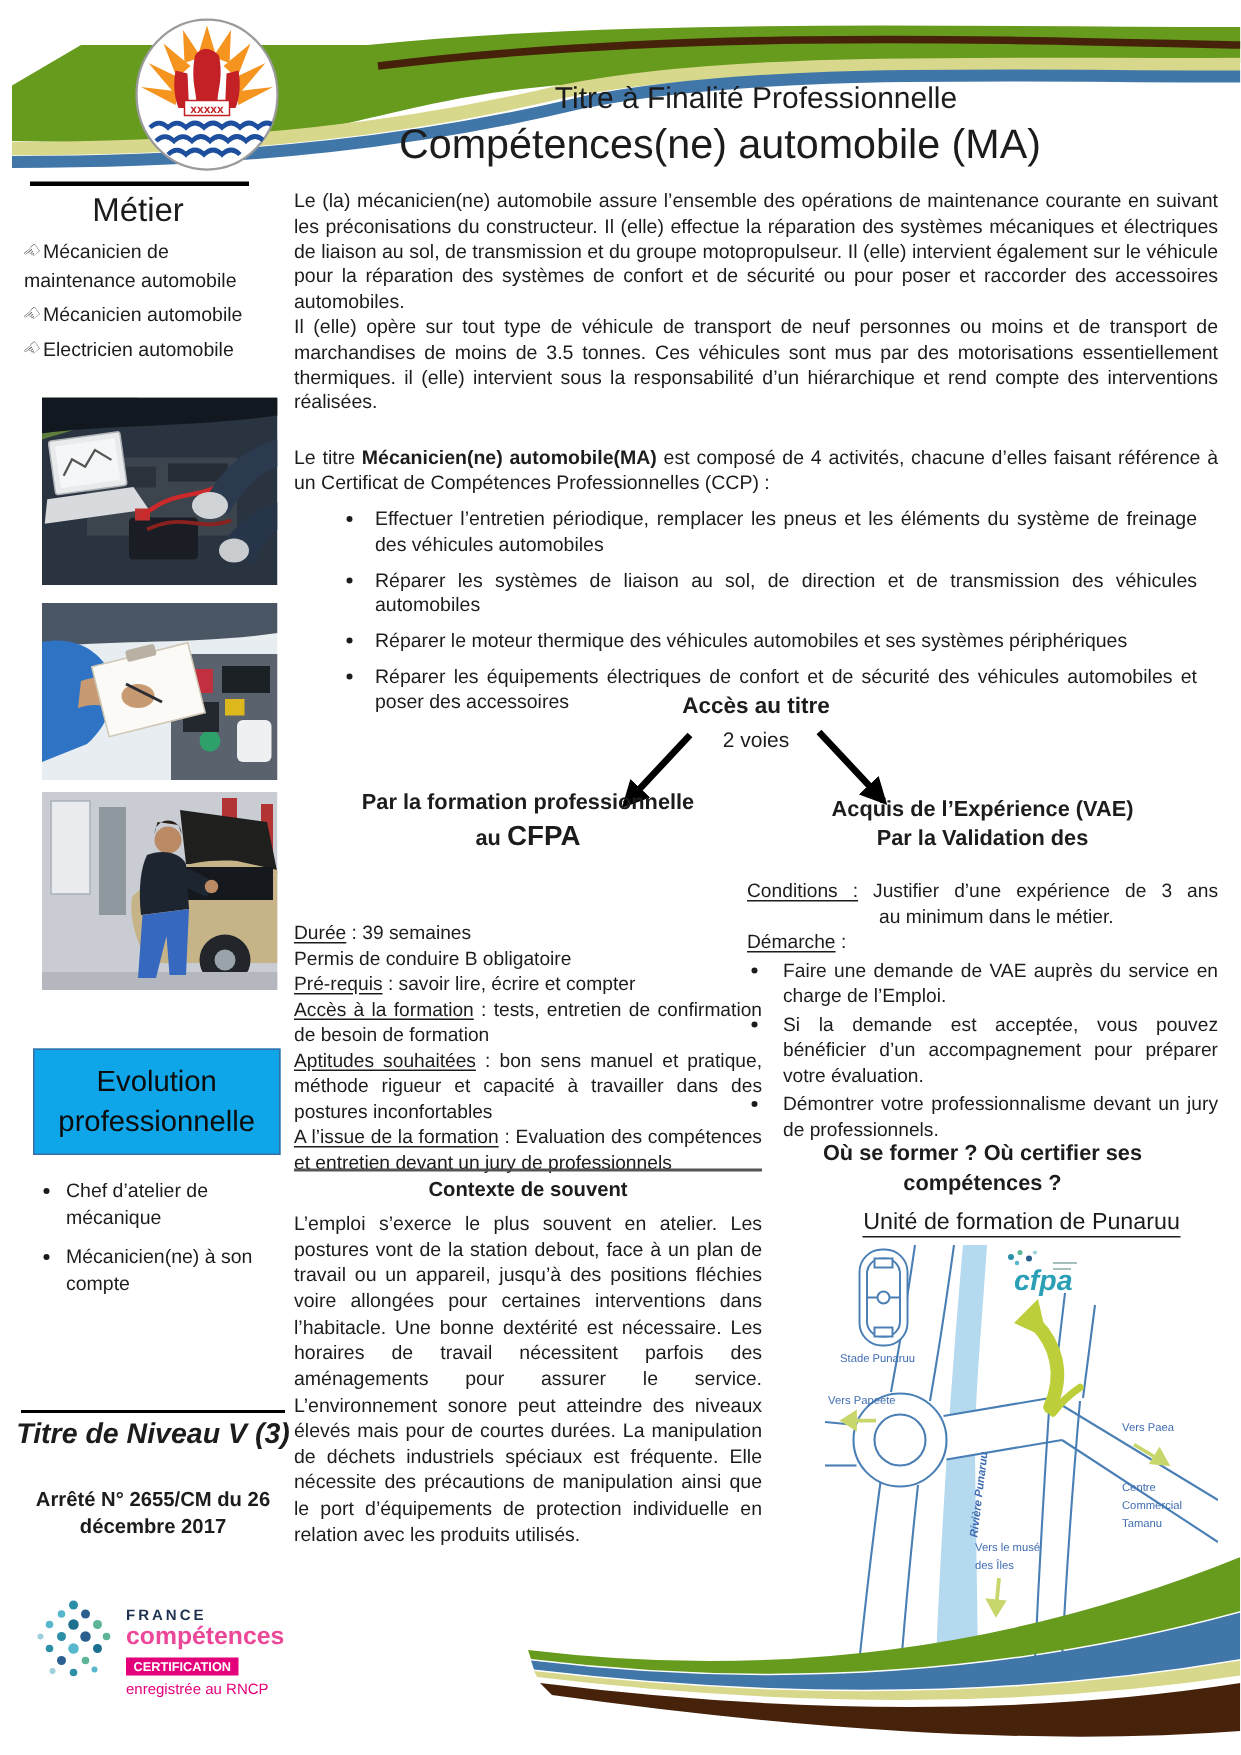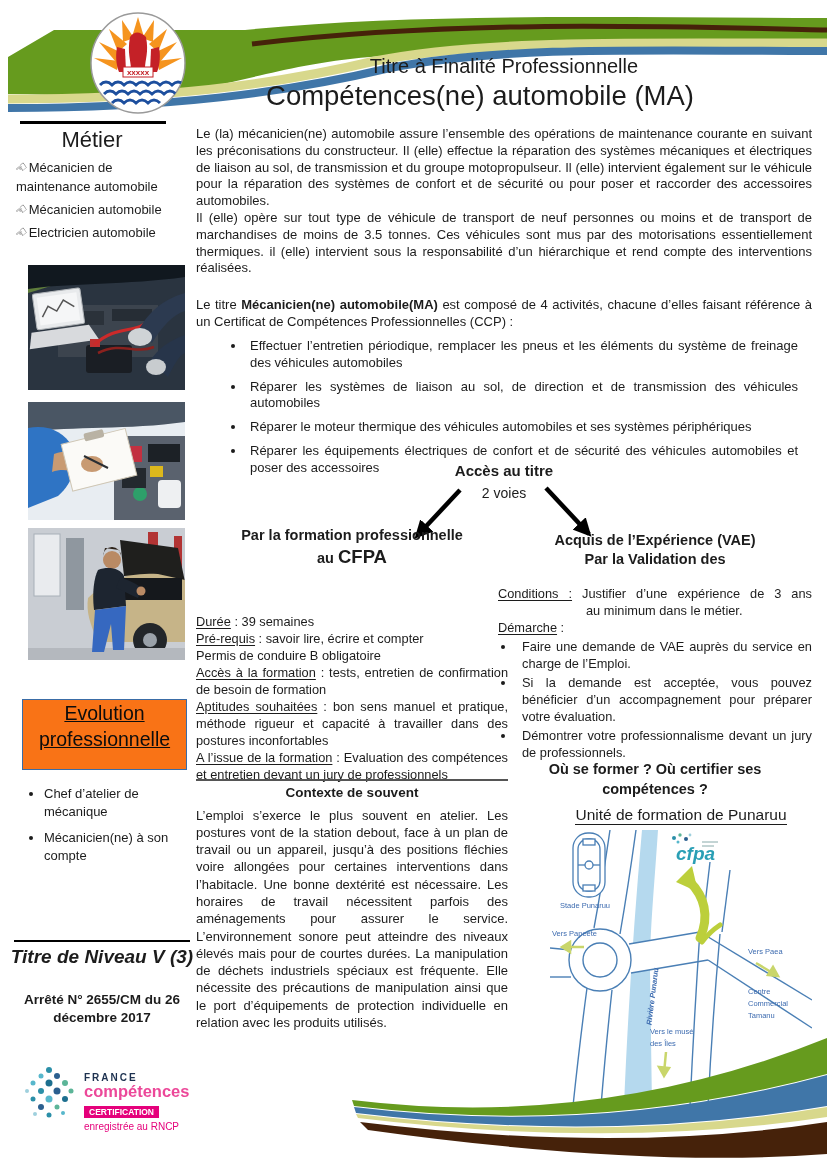--- a/index.html
+++ b/index.html
@@ -9,23 +9,23 @@
   
   .suptitle{left:196px;top:55px;width:616px;text-align:center;font-size:20px;}
   .main-title{left:150px;top:80px;width:660px;text-align:center;font-size:27.5px;font-weight:400;}
   
   .metier-rule{left:20px;top:121px;width:146px;height:3px;background:#000;}
   .metier-title{left:8px;top:127px;width:168px;text-align:center;font-size:22px;}
   .metier-items{left:16px;top:159px;width:170px;font-size:13px;line-height:1.45;}
   .metier-item{margin-bottom:4px;}
   .hand{display:inline-block;transform:rotate(-40deg);font-size:13px;margin-right:1px;}
   .photo{border:0;display:block;}
-  .evo-box{left:22px;top:699px;width:163px;height:69px;background:#f97316;border:1px solid #3a6ca6;
-           display:flex;justify-content:center;text-align:center;
-           font-size:19.5px;line-height:1.35;color:#0c0c0c;text-decoration:underline;}
+  .evo-box{left:22px;top:699px;width:163px;height:69px;background:#0ea5e9;border:1px solid #3a6ca6;
+           display:flex;align-items:center;justify-content:center;text-align:center;
+           font-size:19.5px;line-height:1.35;color:#0c0c0c;}
   .evo-list{left:30px;top:785px;width:152px;font-size:13px;line-height:1.35;}
   .evo-list ul{margin:0;padding-left:14px;}
   .evo-list li{margin-bottom:9px;}
   .niveau-rule{left:14px;top:940px;width:176px;height:2px;background:#000;}
   .niveau-title{left:4px;top:946px;width:196px;text-align:center;font-size:19px;font-weight:bold;font-style:italic;}
   .arrete{left:14px;top:991px;width:176px;text-align:center;font-size:13.5px;font-weight:bold;line-height:1.35;}
   
   .fc-logo{left:22px;top:1064px;width:180px;display:flex;gap:6px;}
   .fc-text{padding-top:8px;}
   .fc-brand1{font-size:10px;letter-spacing:2px;font-weight:bold;color:#1e3250;}
@@ -264,22 +264,22 @@
     <line x1="350" y1="12" x2="393" y2="58" stroke="#000" stroke-width="4.5" marker-end="url(#ah)"></line>
   </svg>
 
   <div class="abs col-header cfpa-header">
     <div>Par la formation professionnelle</div>
     <div><span>au </span><span class="acr">CFPA</span></div>
   </div>
 
   <div class="abs col-body cfpa-body">
     <div class="field"><span class="u">Durée</span><span> : 39 semaines</span></div>
+    <div class="field"><span class="u"></span><span>Permis de conduire B obligatoire</span></div>
     <div class="field"><span class="u">Pré-requis</span><span> : savoir lire, écrire et compter</span></div>
-    <div class="field"><span class="u"></span><span>Permis de conduire B obligatoire</span></div>
     <div class="field"><span class="u">Accès à la formation</span><span> : tests, entretien de confirmation de besoin de formation</span></div>
     <div class="field"><span class="u">Aptitudes souhaitées</span><span> : bon sens manuel et pratique, méthode rigueur et capacité à travailler dans des postures inconfortables</span></div>
     <div class="field"><span class="u">A l’issue de la formation</span><span> : Evaluation des compétences et entretien devant un jury de professionnels</span></div>
   </div>
 
   <div class="abs contexte">
     <div class="contexte-rule"></div>
     <div class="contexte-title">Contexte de souvent</div>
     <div class="col-body" style="font-size:13px;line-height:17.3px">L’emploi s’exerce le plus souvent en atelier. Les postures vont de la station debout, face à un plan de travail ou un appareil, jusqu’à des positions fléchies voire allongées pour certaines interventions dans l’habitacle. Une bonne dextérité est nécessaire. Les horaires de travail nécessitent parfois des aménagements pour assurer le service. L’environnement sonore peut atteindre des niveaux élevés mais pour de courtes durées. La manipulation de déchets industriels spéciaux est fréquente. Elle nécessite des précautions de manipulation ainsi que le port d’équipements de protection individuelle en relation avec les produits utilisés.</div>
   </div>

